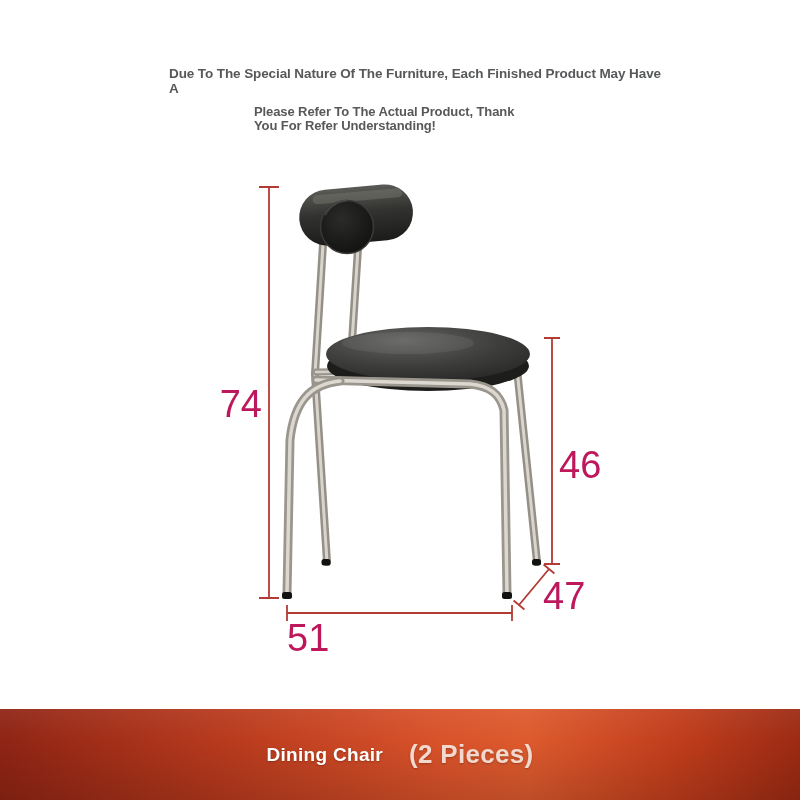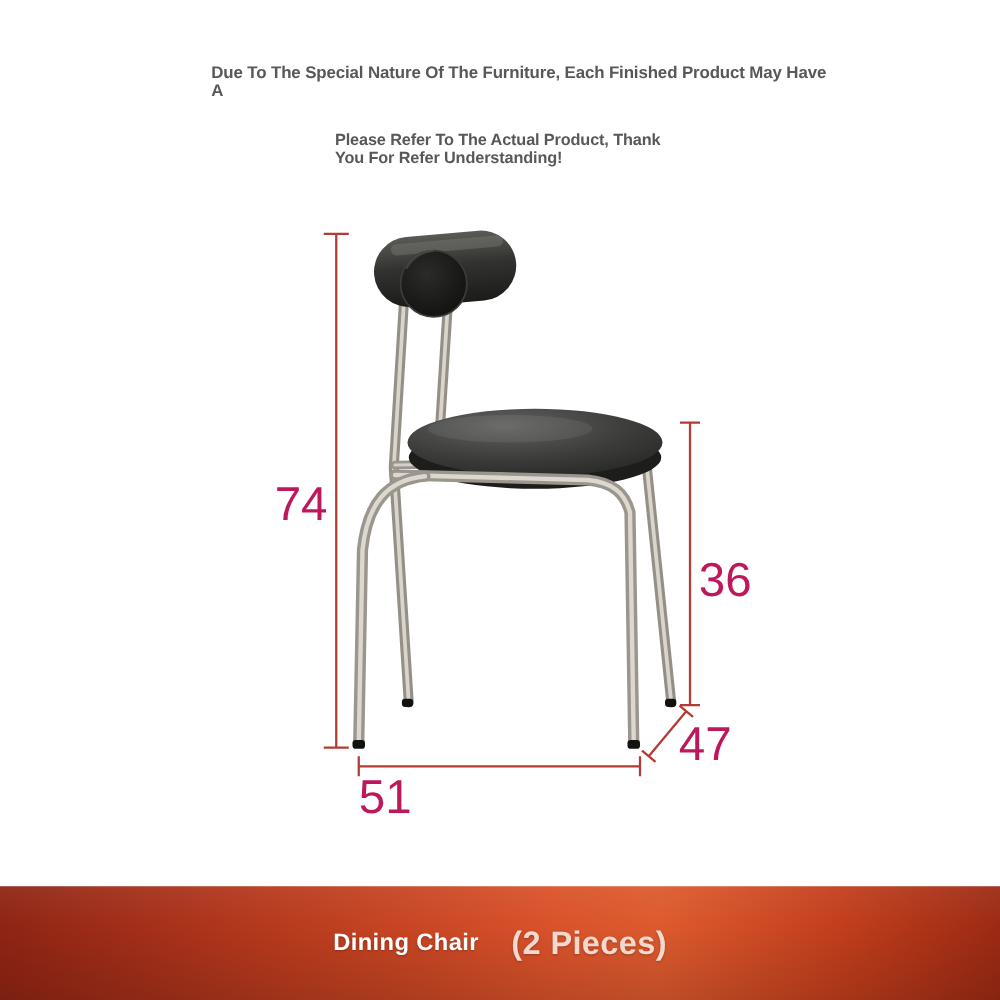--- a/index.html
+++ b/index.html
@@ -1,24 +1,24 @@
 <!DOCTYPE html>
 <html><head>
 <meta charset="utf-8">
 <style>
   html,body{margin:0;padding:0;}
   body{width:800px;height:800px;background:#ffffff;overflow:hidden;
        font-family:"Liberation Sans",sans-serif;}
   .page{position:relative;width:800px;height:800px;background:#ffffff;}
 
   
-  .disc1{position:absolute;left:169px;top:50px;width:500px;
+  .disc1{position:absolute;left:169px;top:66px;width:500px;
          font-size:13.5px;line-height:15px;font-weight:bold;
          color:#57585a;letter-spacing:-0.1px;}
-  .disc2{position:absolute;left:268px;top:105px;width:320px;
+  .disc2{position:absolute;left:254px;top:105px;width:320px;
          font-size:13px;line-height:14px;font-weight:bold;
          color:#57585a;letter-spacing:-0.1px;}
 
   
   .chair-svg{position:absolute;left:0;top:0;width:800px;height:800px;}
 
   
   .dim{position:absolute;font-size:38px;line-height:1;color:#be185d;
        font-weight:400;letter-spacing:0;}
   .dim-74{left:200px;top:385px;width:62px;text-align:right;}
@@ -114,21 +114,21 @@
 
       <path d="M552,338 L552,564 M544,338 L560,338 M544,564 L560,564"></path>
 
       <path d="M287,613 L512,613 M287,605 L287,621 M512,605 L512,621"></path>
 
       <path d="M549,569 L519,605 M543.6,564.5 L554.4,573.5 M513.6,600.5 L524.4,609.5"></path>
     </g>
   </svg>
 
   <div class="dim dim-74">74</div>
-  <div class="dim dim-46">36</div>
+  <div class="dim dim-46">46</div>
   <div class="dim dim-47">47</div>
   <div class="dim dim-51">51</div>
 
   <div class="banner">
     <span class="banner-name">Dining Chair</span>
     <span class="banner-qty">(2 Pieces)</span>
   </div>
 
 </div>
 

